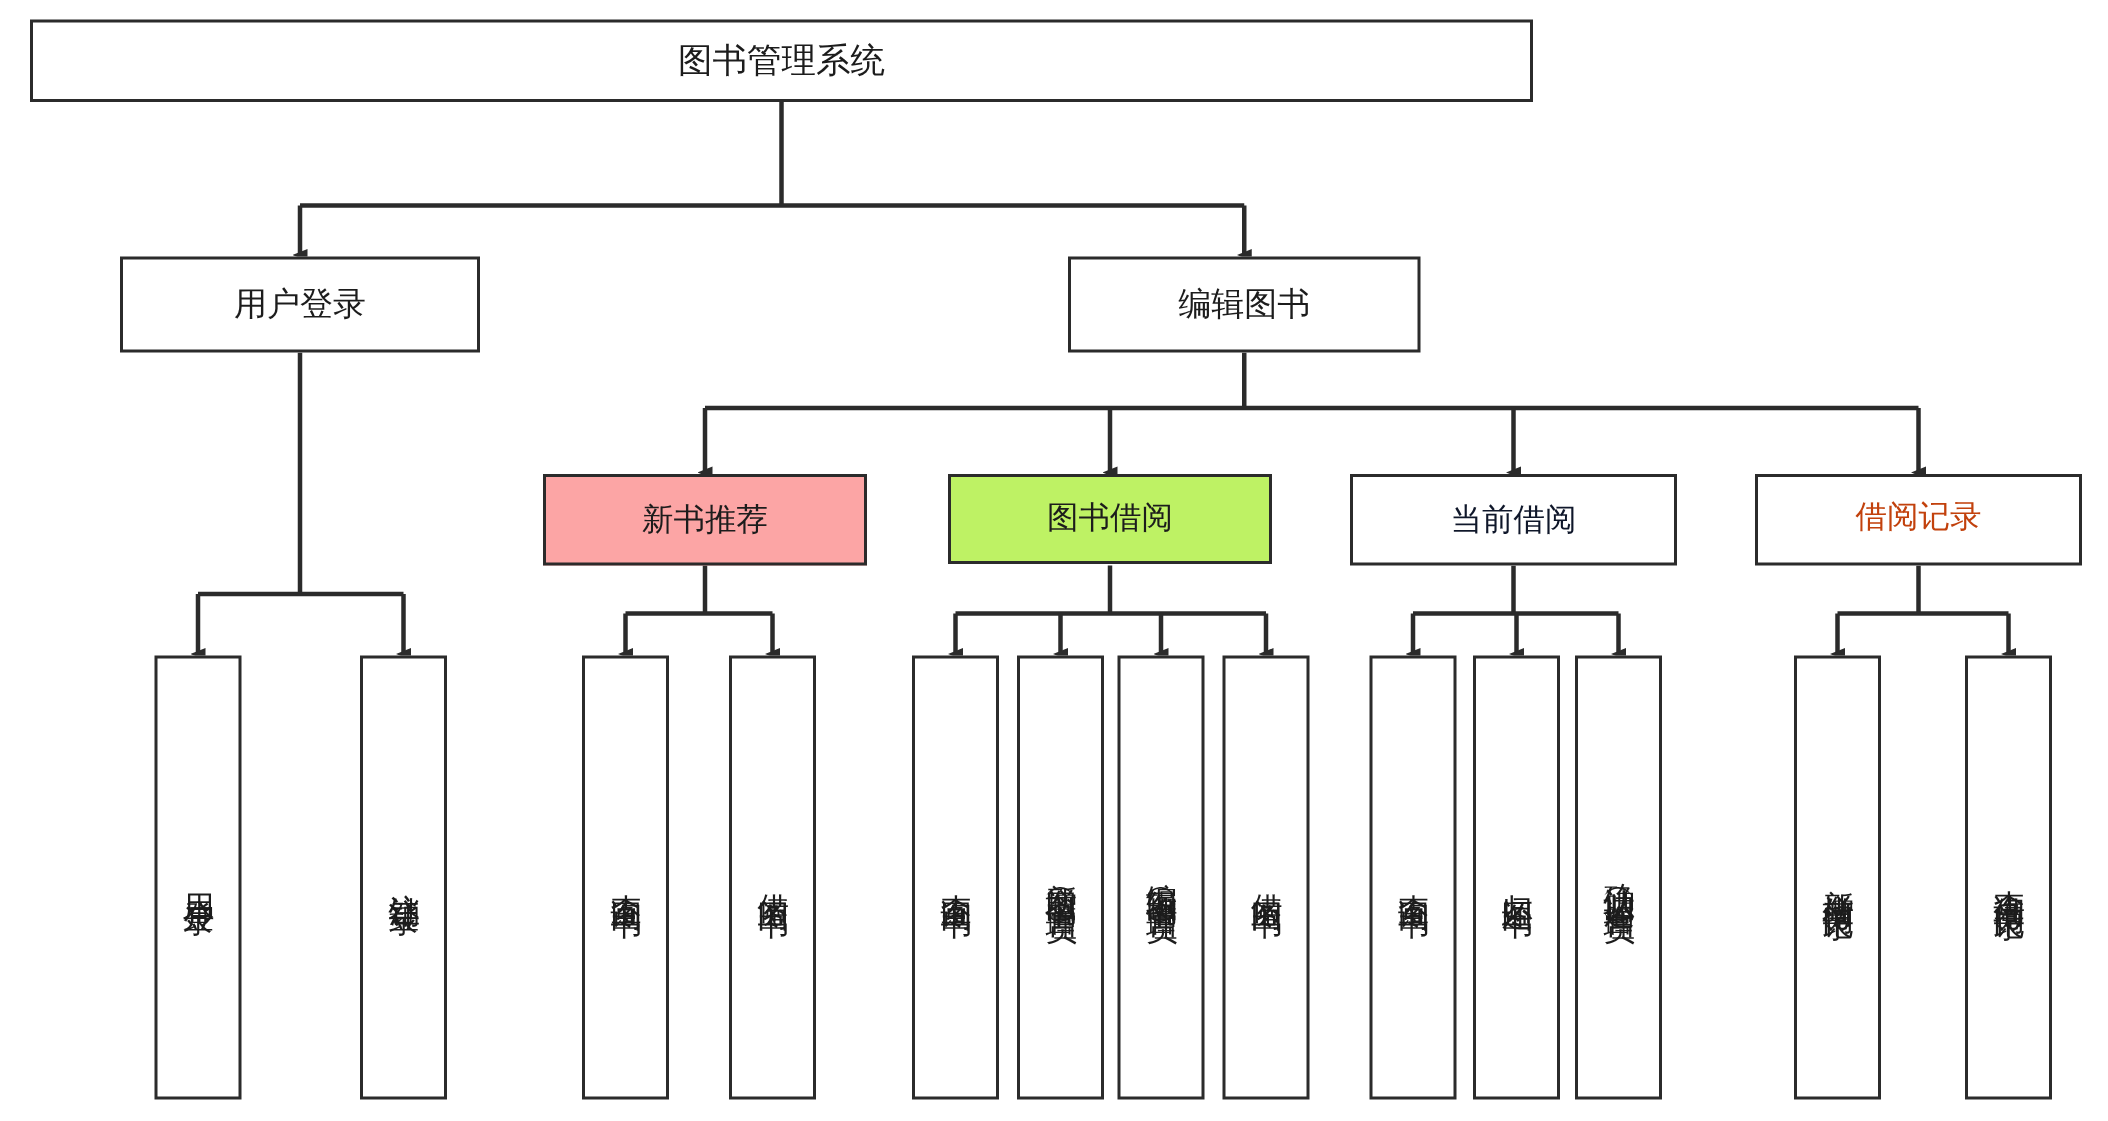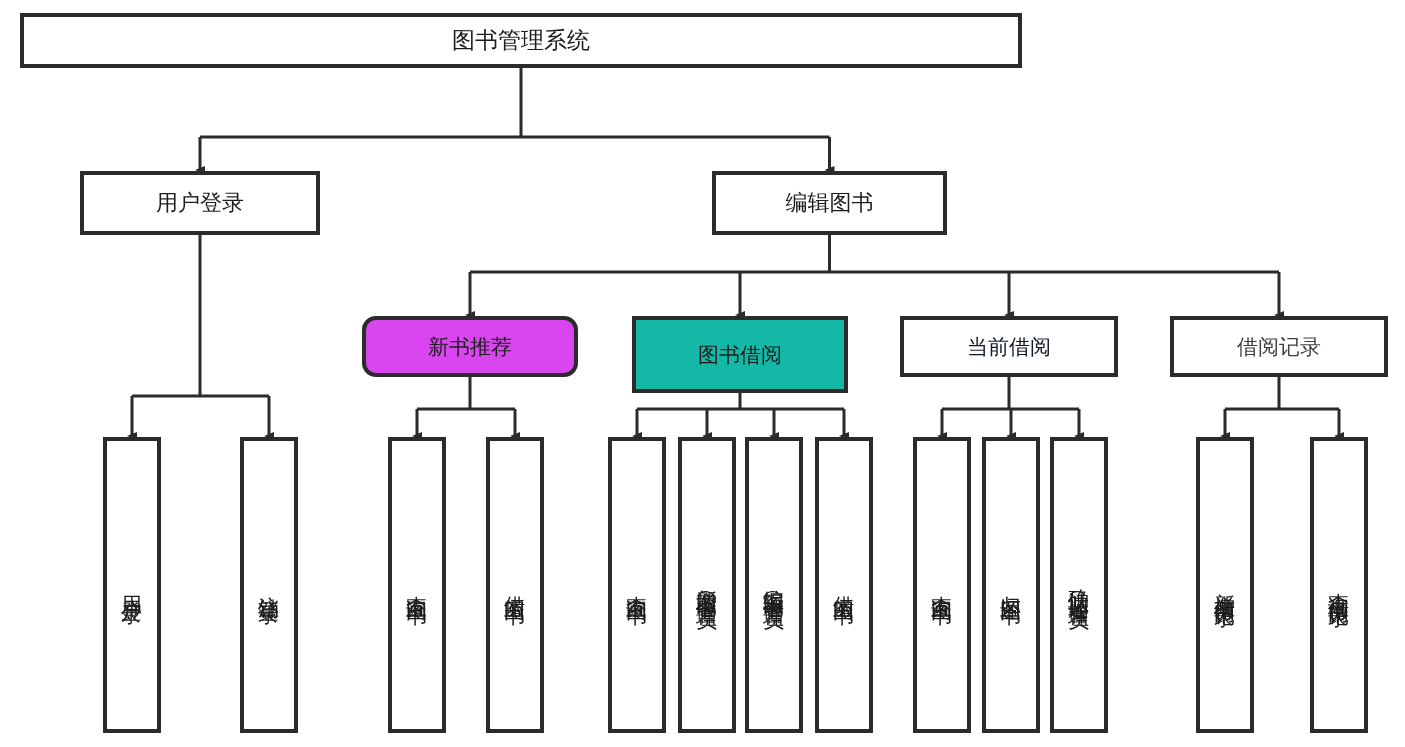--- a/index.html
+++ b/index.html
@@ -21,21 +21,21 @@
     position: absolute;
     left: 0;
     top: 0;
     width: 1405px;
     height: 747px;
   }
   .node-box {
     position: absolute;
     box-sizing: border-box;
     background: #ffffff;
-    border: 4px solid #6d28d9;
+    border: 2px solid #6d28d9;
     display: flex;
     align-items: center;
     justify-content: center;
     overflow: hidden;
   }
   .node-label {
     color: #1c1c1c;
     font-family: "Liberation Sans", "DejaVu Sans", sans-serif;
     line-height: 1.12;
     text-align: center;
@@ -111,31 +111,31 @@
   <div id="node-layer">
       <div class="node-box level-0" style="left: 20px; top: 13px; width: 1002px; height: 55px; border-color: rgb(43, 43, 43); background: rgb(255, 255, 255);">
         <span class="node-label" style="color: rgb(28, 28, 28);">图书管理系统</span>
       </div>
       <div class="node-box level-1" style="left: 80px; top: 171px; width: 240px; height: 64px; border-color: rgb(43, 43, 43); background: rgb(255, 255, 255);">
         <span class="node-label" style="color: rgb(28, 28, 28);">用户登录</span>
       </div>
       <div class="node-box level-1" style="left: 712px; top: 171px; width: 235px; height: 64px; border-color: rgb(43, 43, 43); background: rgb(255, 255, 255);">
         <span class="node-label" style="color: rgb(28, 28, 28);">编辑图书</span>
       </div>
-      <div class="node-box level-2" style="left: 362px; top: 316px; width: 216px; height: 61px; border-color: rgb(43, 43, 43); background: #d946ef; border-radius: 14px;">
+      <div class="node-box level-2" style="left: 362px; top: 316px; width: 216px; height: 61px; border-color: rgb(43, 43, 43); background: #fca5a5;">
         <span class="node-label" style="color: rgb(28, 28, 28);">新书推荐</span>
       </div>
-      <div class="node-box level-2" style="left: 632px; top: 316px; width: 216px; height: 77px; border-color: rgb(43, 43, 43); background: #14b8a6;">
+      <div class="node-box level-2" style="left: 632px; top: 316px; width: 216px; height: 60px; border-color: rgb(43, 43, 43); background: #bef264;">
         <span class="node-label" style="color: rgb(28, 28, 28);">图书借阅</span>
       </div>
       <div class="node-box level-2" style="left: 900px; top: 316px; width: 218px; height: 61px; border-color: rgb(43, 43, 43); background: rgb(255, 255, 255);">
         <span class="node-label" style="color: #0f172a;">当前借阅</span>
       </div>
       <div class="node-box level-2" style="left: 1170px; top: 316px; width: 218px; height: 61px; border-color: rgb(43, 43, 43); background: rgb(255, 255, 255);">
-        <span class="node-label" style="color: #404040;">借阅记录</span>
+        <span class="node-label" style="color: #c2410c; font-family: Liberation Mono, monospace;">借阅记录</span>
       </div>
       <div class="node-box level-3 leaf" style="left: 103px; top: 437px; width: 58px; height: 296px; border-color: rgb(43, 43, 43); background: rgb(255, 255, 255);">
         <span class="node-label" style="color: rgb(28, 28, 28);">用户登录</span>
       </div>
       <div class="node-box level-3 leaf" style="left: 240px; top: 437px; width: 58px; height: 296px; border-color: rgb(43, 43, 43); background: rgb(255, 255, 255);">
         <span class="node-label" style="color: rgb(28, 28, 28);">注销登录</span>
       </div>
       <div class="node-box level-3 leaf" style="left: 388px; top: 437px; width: 58px; height: 296px; border-color: rgb(43, 43, 43); background: rgb(255, 255, 255);">
         <span class="node-label" style="color: rgb(28, 28, 28);">查询图书</span>
       </div>

